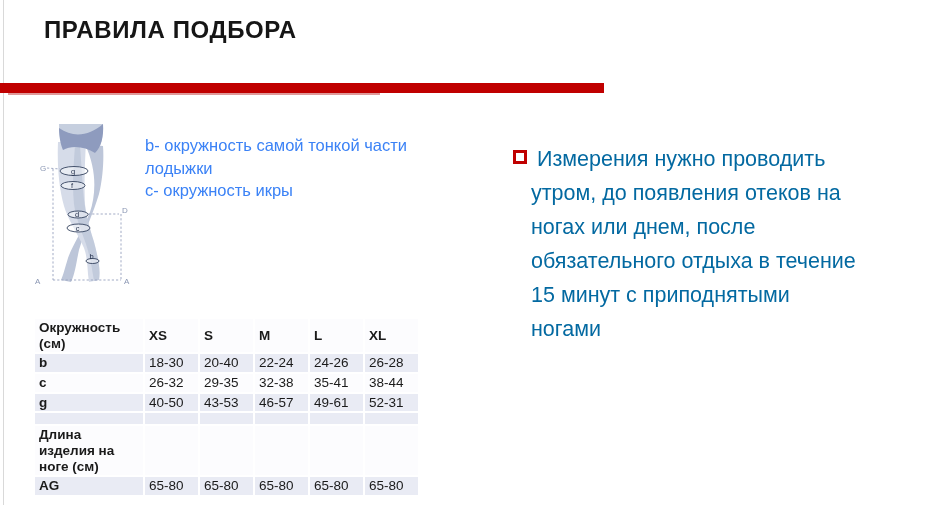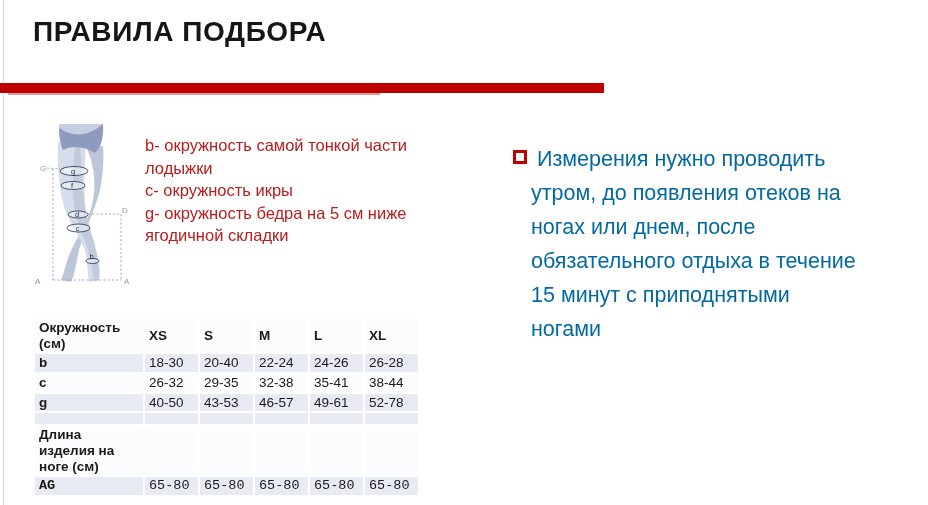--- a/index.html
+++ b/index.html
@@ -4,31 +4,31 @@
 <style>
   * { margin:0; padding:0; box-sizing:border-box; }
   html,body { background:#ffffff; }
   body {
     width:928px; height:505px; position:relative; overflow:hidden;
     font-family:"Liberation Sans", sans-serif; color:#1a1a1a;
   }
   .left-edge-line { position:absolute; left:3px; top:0; width:1px; height:505px; background:#d9d9d9; }
 
   .slide-title {
-    position:absolute; left:33px; top:16px;
-    font-size:28px; font-weight:700; letter-spacing:0.6px; color:#161616;
+    position:absolute; left:44px; top:16px;
+    font-size:24px; font-weight:700; letter-spacing:0.6px; color:#161616;
   }
   .bar-main { position:absolute; left:0; top:83px; width:604px; height:10px; background:#C00000; }
   .bar-sub  { position:absolute; left:8px; top:93px; width:372px; height:2px; background:#c54747; opacity:.55; }
 
   .diagram-wrap { position:absolute; left:33px; top:122px; width:108px; height:168px; }
 
   .legend {
     position:absolute; left:145px; top:134px; width:300px;
-    font-size:16.5px; line-height:1.37; color:#b91c1c;
+    font-size:16.5px; line-height:1.37; color:#3b82f6;
   }
   .legend div { margin:0; }
 
   .note {
     position:absolute; left:513px; top:143px; width:352px;
     font-size:21.5px; line-height:1.58; color:#0369a1;
   }
   .note-text { display:block; padding-left:18px; text-indent:6px; }
   .square-bullet {
     position:absolute; left:0; top:7px; width:14px; height:14px;
@@ -43,21 +43,21 @@
   }
   table.size-table th { font-weight:700; }
   td.lbl { font-weight:700; }
   .col-label { width:108px; } .col-size { width:53px; }
   tr.r-band  td, tr.r-band  th { background:#E9EBF4; }
   tr.r-white td, tr.r-white th { background:#FCFCFE; }
   tr.h-header th { height:17px; }
   tr.h-data  td { height:15px; }
   tr.h-empty td { height:11px; }
   tr.h-tall  td { height:30px; }
-  tr.h-ag    td { height:16px;font-family:Liberation Mono, monospace; }
+  tr.h-ag    td { height:16px; }
 </style>
 </head>
 <body>
 
 <div class="left-edge-line"></div>
 
 <h1 class="slide-title">ПРАВИЛА ПОДБОРА</h1>
 <div class="bar-main"></div>
 <div class="bar-sub"></div>
 
@@ -101,21 +101,20 @@
       <text x="89" y="91">D</text>
       <text x="2" y="162">A</text>
       <text x="91" y="162">A</text>
     </g>
   </svg>
 </div>
 
 <div class="legend">
   <div>b- окружность самой тонкой части лодыжки</div>
   <div>c- окружность икры</div>
-  <div>g- окружность бедра на 5 см ниже ягодичной складки</div>
 </div>
 
 <div class="note">
   <span class="square-bullet"></span>
   <span class="note-text">Измерения нужно проводить утром, до появления отеков на ногах или днем, после обязательного отдыха в течение 15 минут с приподнятыми ногами</span>
 </div>
 
 <div class="size-table-wrap">
   <table class="size-table">
     <colgroup>
@@ -152,21 +151,21 @@
           <td>32-38</td>
           <td>35-41</td>
           <td>38-44</td>
         </tr>
         <tr class="r-band h-data">
           <td class="lbl">g</td>
           <td>40-50</td>
           <td>43-53</td>
           <td>46-57</td>
           <td>49-61</td>
-          <td>52-78</td>
+          <td>52-31</td>
         </tr>
         <tr class="r-band h-empty">
           <td class="lbl"></td>
           <td></td>
           <td></td>
           <td></td>
           <td></td>
           <td></td>
         </tr>
         <tr class="r-white h-tall">

